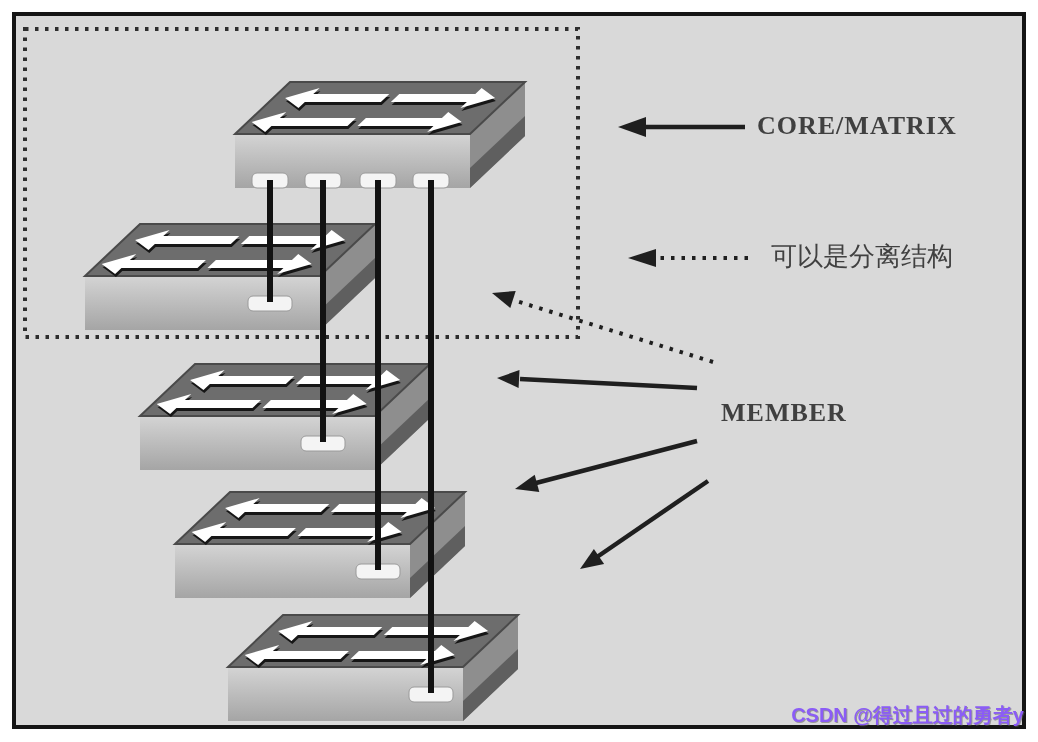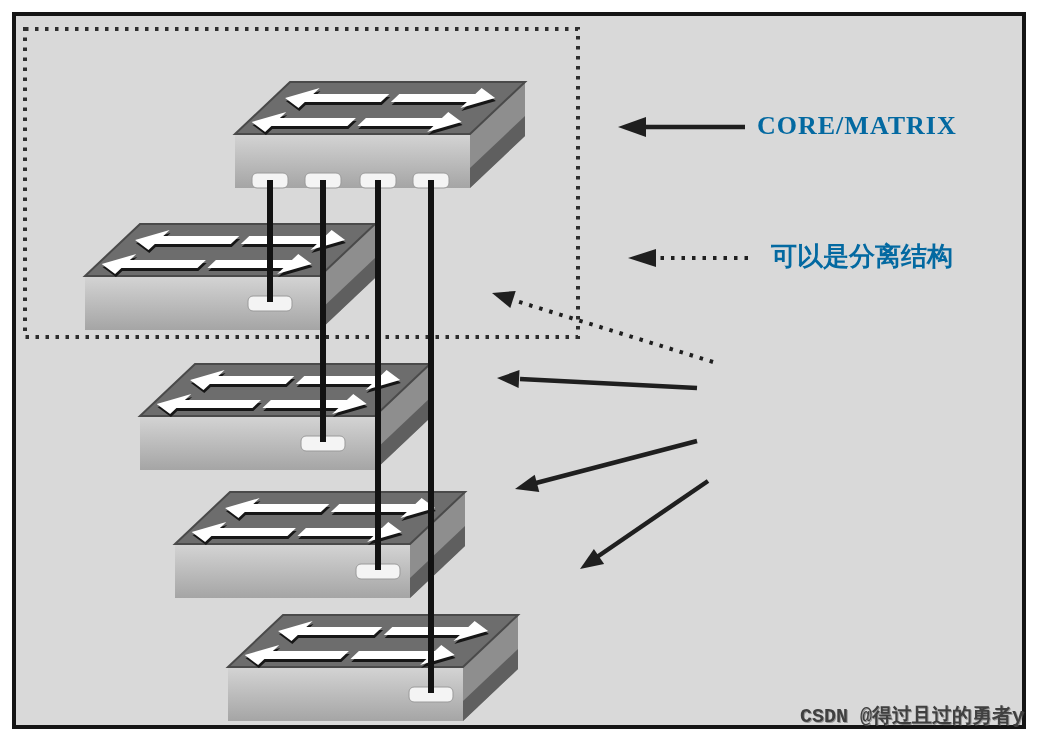--- a/index.html
+++ b/index.html
@@ -1,30 +1,30 @@
 <!DOCTYPE html>
 <html><head>
 <meta charset="utf-8">
 <style>
   html,body{margin:0;padding:0;background:#ffffff;}
   .page{position:relative;width:1038px;height:742px;background:#ffffff;overflow:hidden;
         font-family:"Liberation Sans",sans-serif;}
   .frame{position:absolute;left:12px;top:12px;width:1014px;height:717px;
          box-sizing:border-box;border:4px solid #151515;background:#d9d9d9;}
   .diagram-svg{position:absolute;left:0;top:0;width:1038px;height:742px;}
-  .label{position:absolute;color:#0369a1;white-space:nowrap;}
+  .label{position:absolute;color:#404040;white-space:nowrap;}
   .label-core{left:757px;top:111px;font-family:"Liberation Serif",serif;
               font-weight:bold;font-size:26px;letter-spacing:1px;}
-  .label-note{left:771px;top:238px;font-weight:bold;font-size:26px;line-height:37px;
+  .label-note{left:771px;top:238px;font-weight:normal;font-size:26px;line-height:37px;
               font-family:"Liberation Sans",sans-serif;}
   .label-member{left:721px;top:398px;font-family:"Liberation Serif",serif;
                 font-weight:bold;font-size:26px;letter-spacing:1px;}
   .watermark{position:absolute;right:14px;top:702px;font-size:20px;font-weight:bold;
-             color:#404040;text-shadow:1px 1px 0 rgba(95,95,95,.55);
-             font-family:Liberation Mono, monospace;}
+             color:#8b5cf6;text-shadow:1px 1px 0 rgba(95,95,95,.55);
+             font-family:Liberation Sans, sans-serif;}
 </style>
 </head>
 <body>
 
 <div class="page">
   <div class="frame"></div>
 
   <svg class="diagram-svg" viewBox="0 0 1038 742" xmlns="http://www.w3.org/2000/svg">
     <defs>
       <linearGradient id="gf" x1="0" y1="0" x2="0" y2="1">
@@ -112,14 +112,15 @@
         <line x1="708" y1="481" x2="597" y2="557" stroke-width="4.5"></line>
         <polygon points="580,569 593.9,549.1 604.1,563.9" stroke="none"></polygon>
       </g>
     </g>
   </svg>
 
   <div class="label label-core">CORE/MATRIX</div>
   <div class="label label-note">
     <div>可以是分离结构</div>
   </div>
+  <div class="label label-member">MEMBER</div>
   <div class="watermark">CSDN @得过且过的勇者y</div>
 </div>
 
 </body></html>

